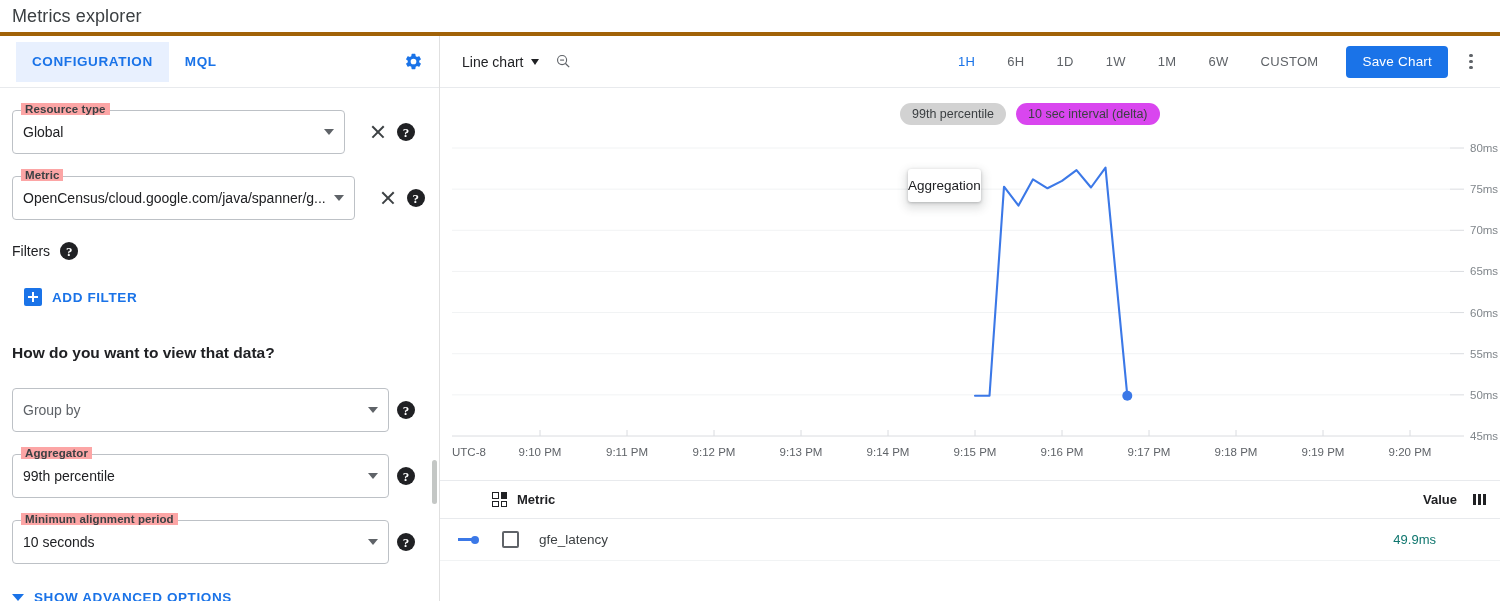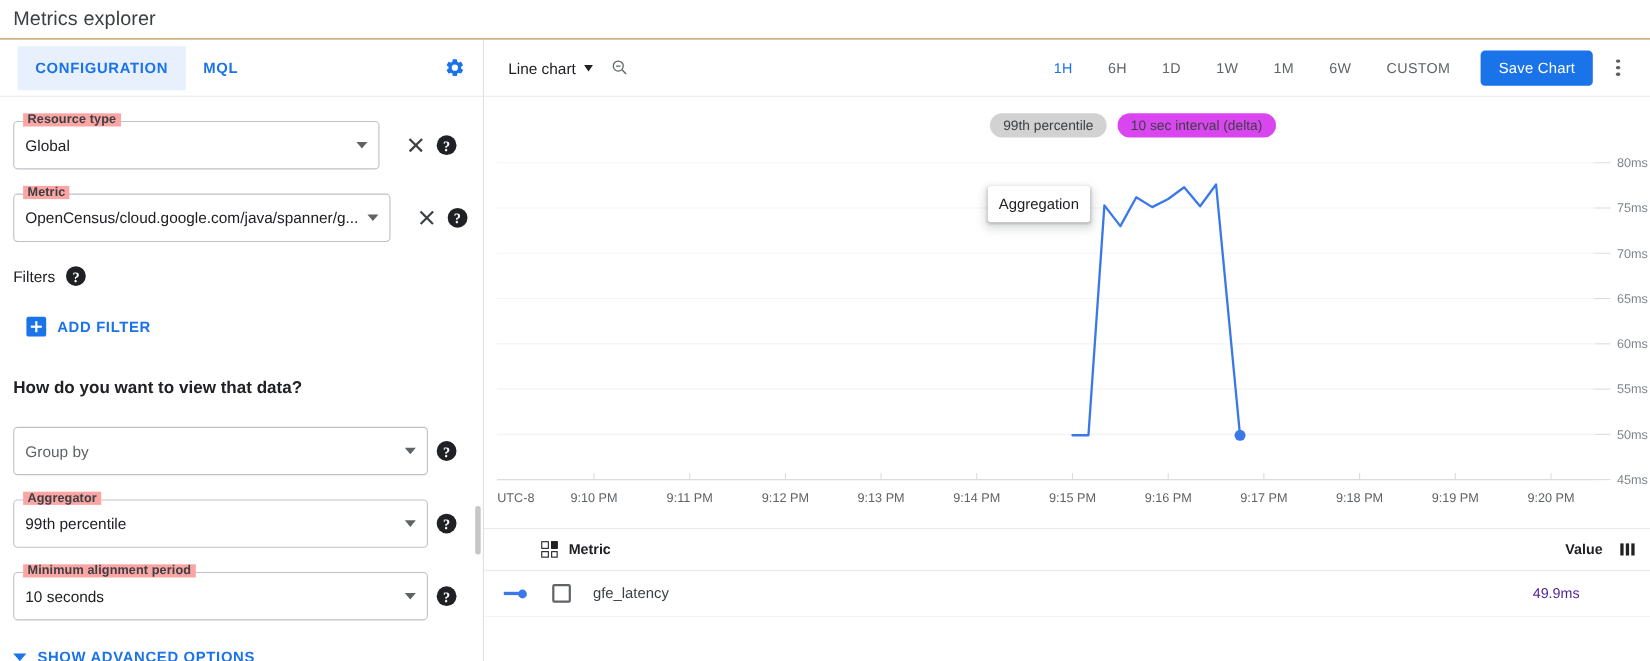--- a/index.html
+++ b/index.html
@@ -12,21 +12,21 @@
     color: #202124;
     -webkit-font-smoothing: antialiased;
   }
 
   
   #page-header {
     height: 36px;
     display: flex;
     align-items: center;
     padding-left: 12px;
-    border-bottom: 1px solid #a16207;
+    border-bottom: 4px solid #a16207;
   }
   #page-header .title {
     font-size: 18px;
     color: #3c4043;
     letter-spacing: 0.1px;
   }
 
   
   #app-body {
     display: flex;
@@ -335,26 +335,26 @@
     display: flex;
     align-items: center;
     padding: 0 12px;
     cursor: pointer;
     white-space: nowrap;
   }
   .chip.hovered { background: #d2d2d2; }
 
   #agg-tooltip {
     position: absolute;
-    left: 458px;
+    left: 468px;
     top: 133px;
     background: #fff;
     box-shadow: 0 1px 3px rgba(60,64,67,.30), 0 4px 8px 3px rgba(60,64,67,.15);
     border-radius: 3px;
-    padding: 9px 10px;
+    padding: 9px 0;
     font-size: 13.5px;
     color: #202124;
     z-index: 30;
     white-space: nowrap;
   }
 
   
   #plot-wrap {
     position: relative;
     flex: 0 0 auto;
@@ -454,21 +454,21 @@
     cursor: pointer;
   }
   .row-name {
     margin-left: 20px;
     font-size: 13.5px;
     color: #3c4043;
   }
   .row-value {
     margin-left: auto;
     font-size: 13px;
-    color: #4c1d95;
+    color: #0f766e;
     padding-right: 50px;
   }
 </style>
 </head>
 <body>
 
 <div id="page-header">
   <div class="title">Metrics explorer</div>
 </div>
 

